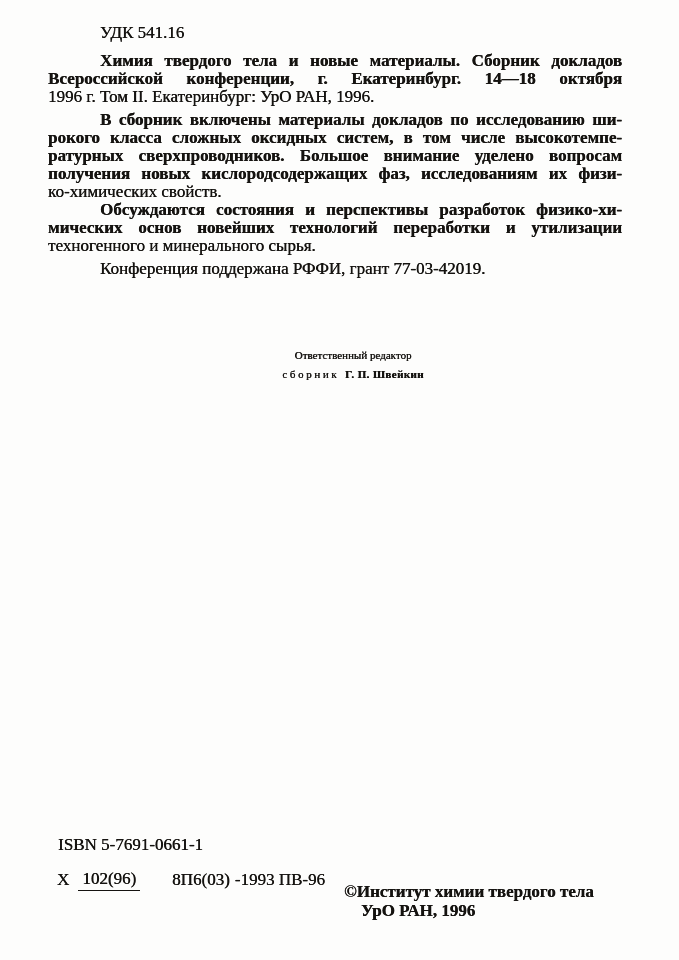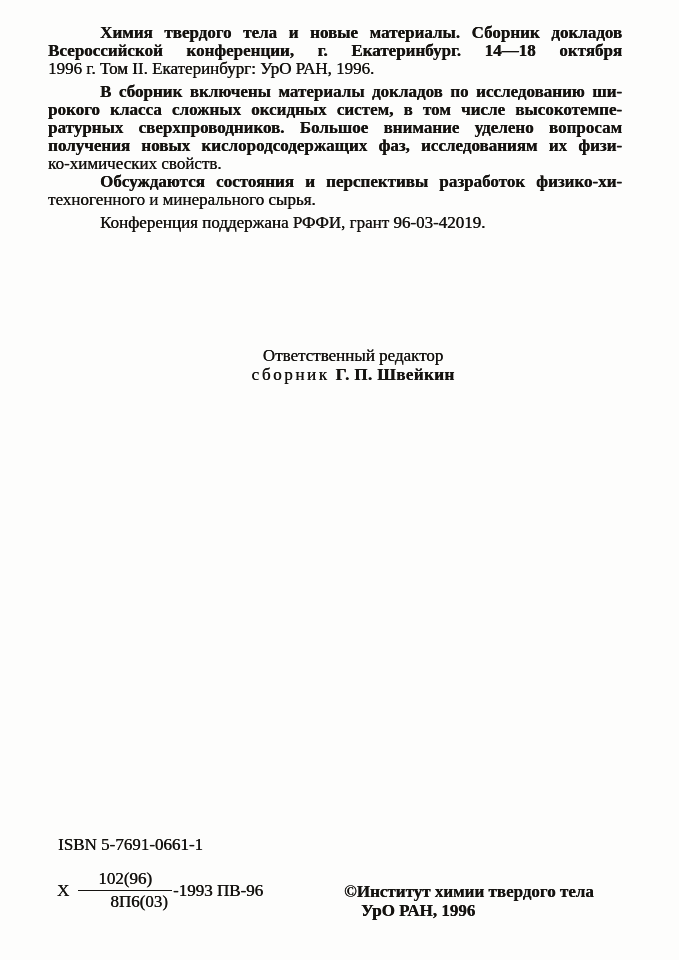--- a/index.html
+++ b/index.html
@@ -42,21 +42,21 @@
   .line.ind { text-indent: 52px; }  
 
   
   .editor {
     position: absolute;
     left: 0;
     right: 0;
     top: 346px;
     padding-left: 27px;
     text-align: center;
-    font-size: 17px;
+    font-size: 11px;
     line-height: 19px;
   }
   .editor .rank { letter-spacing: 2.6px; }
   .editor .name { font-weight: bold; margin-left: 6px; letter-spacing: 0.4px; }
 
   
   .isbn-block {
     position: absolute;
     left: 58px;
     top: 836px;
@@ -67,22 +67,21 @@
     position: absolute;
     left: 57px;
     top: 869px;
     display: flex;
     align-items: center;
     font-size: 17px;
   }
   .cat-prefix { margin-right: 9px; }
   .fraction {
     display: inline-flex;
-    flex-direction: column;
-    text-align: center;
+    flex-direction: row;
   }
   .fraction .num {
     padding: 0 4px 1px 4px;
     border-bottom: 1.6px solid #151310;
   }
   .fraction .den { padding: 1px 4px 0 4px; margin-left: 28px; }
   .cat-suffix { margin-left: 1px; }
 
   .copyright {
     position: absolute;
@@ -94,42 +93,44 @@
   }
   .copyright .cr-line2 { margin-left: 17px; }
 </style>
 </head>
 <body>
 
 <div class="page">
 
   <div class="main-text">
 
+    <div class="udk">УДК 541.16</div>
 
     <div class="para gap-after">
       <div class="line j" style="text-indent:52px">Химия твердого тела и новые материалы. Сборник докладов</div>
       <div class="line j">Всероссийской конференции, г. Екатеринбург. 14—18 октября</div>
       <div class="line">1996 г. Том II. Екатеринбург: УрО РАН, 1996.</div>
     </div>
 
     <div class="para">
       <div class="line j ind">В сборник включены материалы докладов по исследованию ши-</div>
       <div class="line j">рокого класса сложных оксидных систем, в том числе высокотемпе-</div>
       <div class="line j">ратурных сверхпроводников. Большое внимание уделено вопросам</div>
       <div class="line j">получения новых кислородсодержащих фаз, исследованиям их физи-</div>
       <div class="line">ко-химических свойств.</div>
     </div>
 
     <div class="para gap-after">
       <div class="line j ind">Обсуждаются состояния и перспективы разработок физико-хи-</div>
+      <div class="line j">мических основ новейших технологий переработки и утилизации</div>
       <div class="line">техногенного и минерального сырья.</div>
     </div>
 
     <div class="para">
-      <div class="line ind">Конференция поддержана РФФИ, грант 96-03-42019.</div>
+      <div class="line ind">Конференция поддержана РФФИ, грант 77-03-42019.</div>
     </div>
 
   </div>
 
   <div class="editor">
     <div>Ответственный редактор</div>
     <div>
       <span class="rank">сборник</span><span class="name">Г. П. Швейкин</span>
     </div>
   </div>

